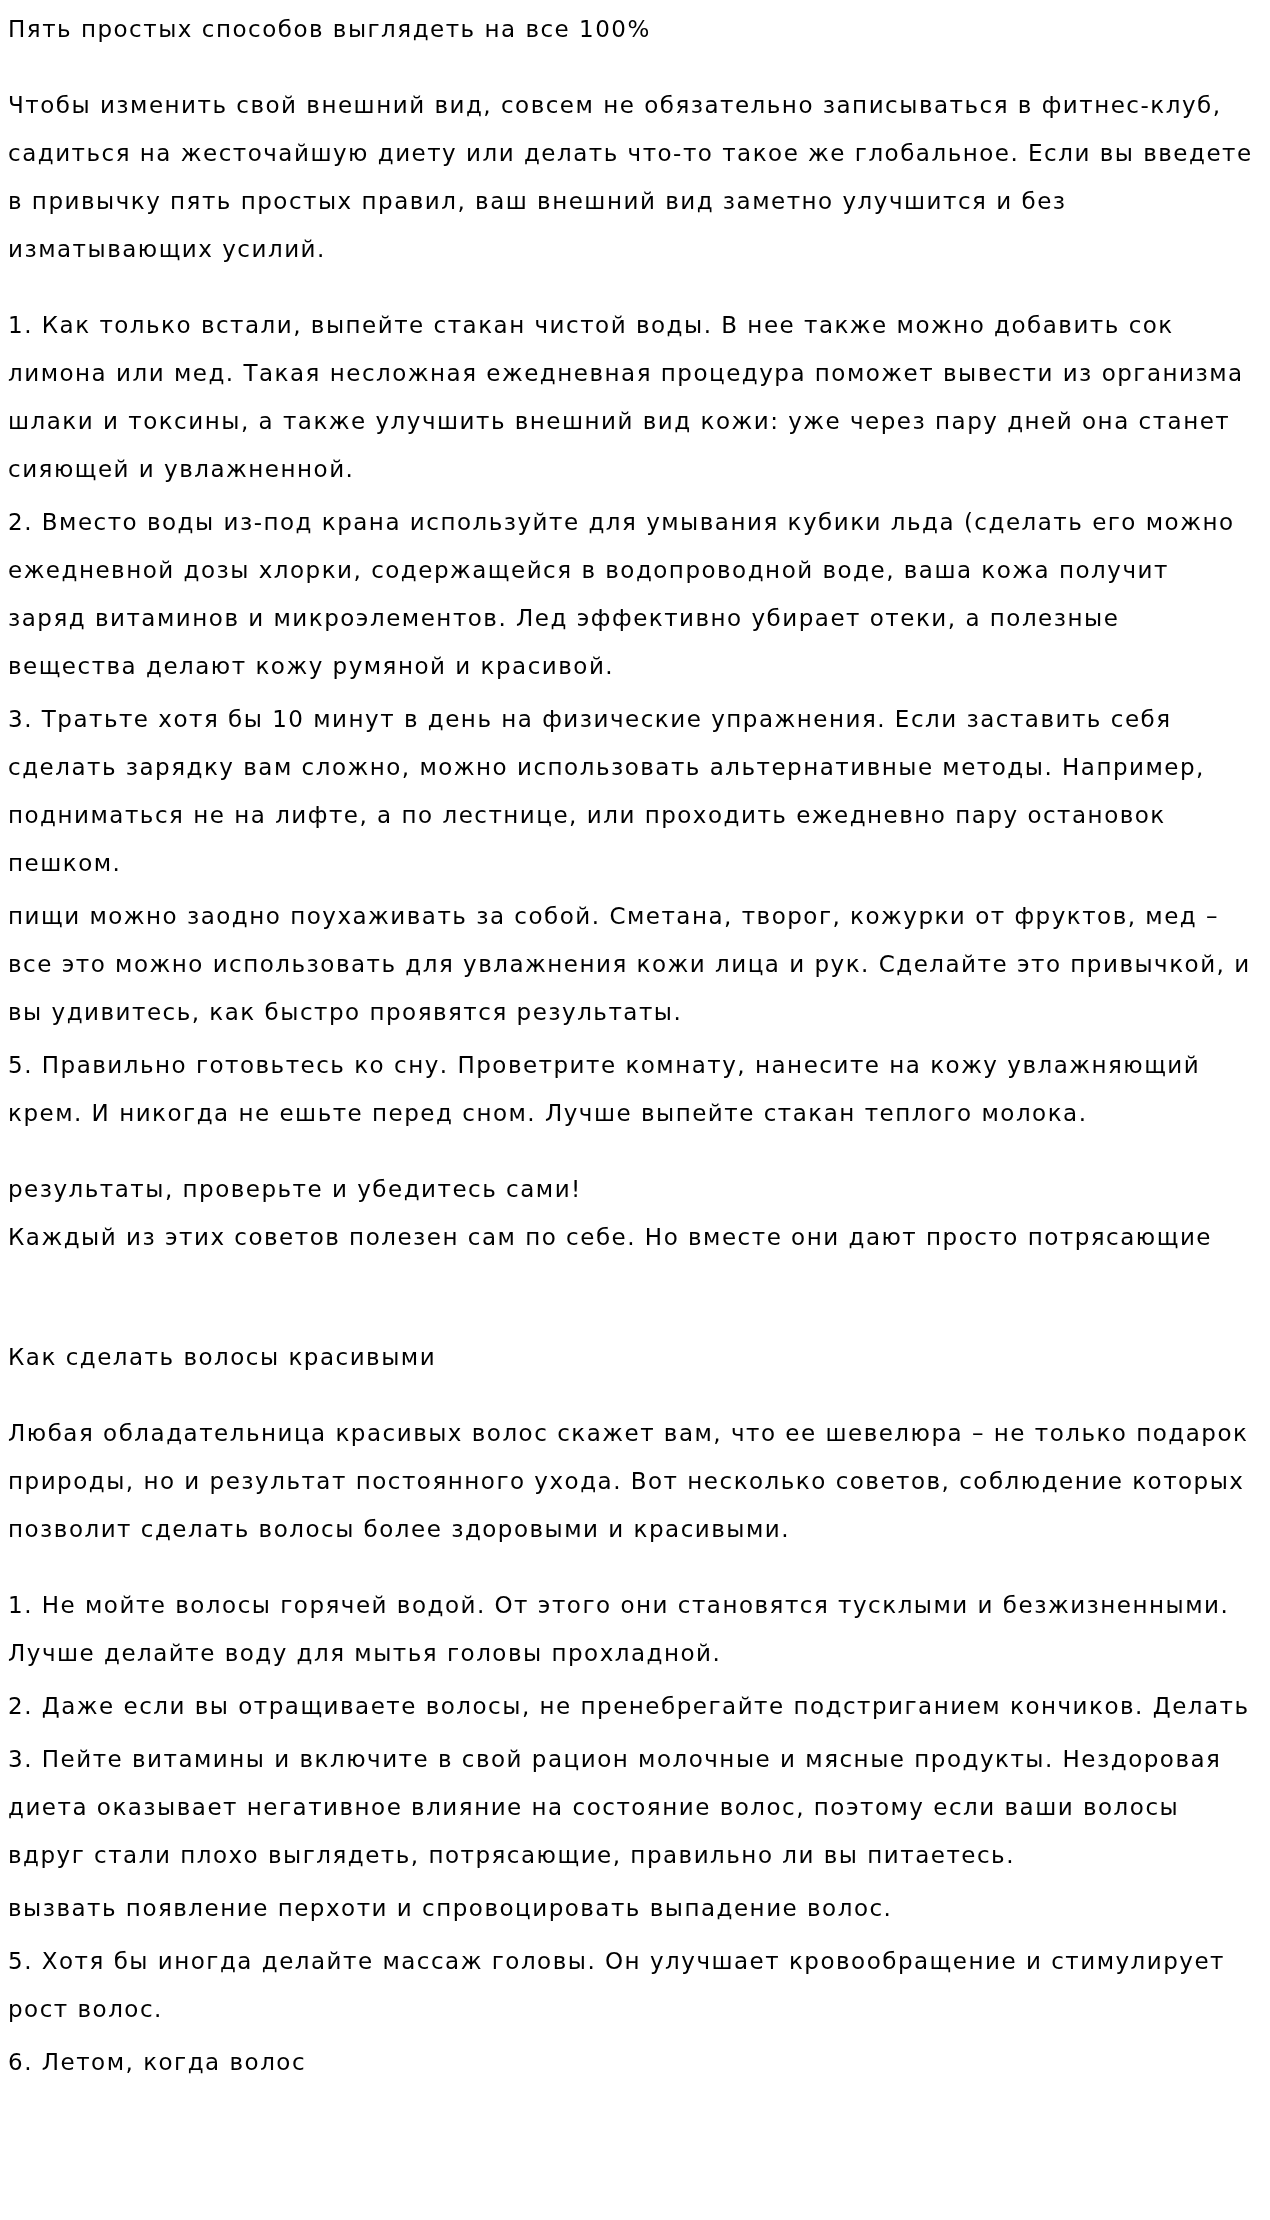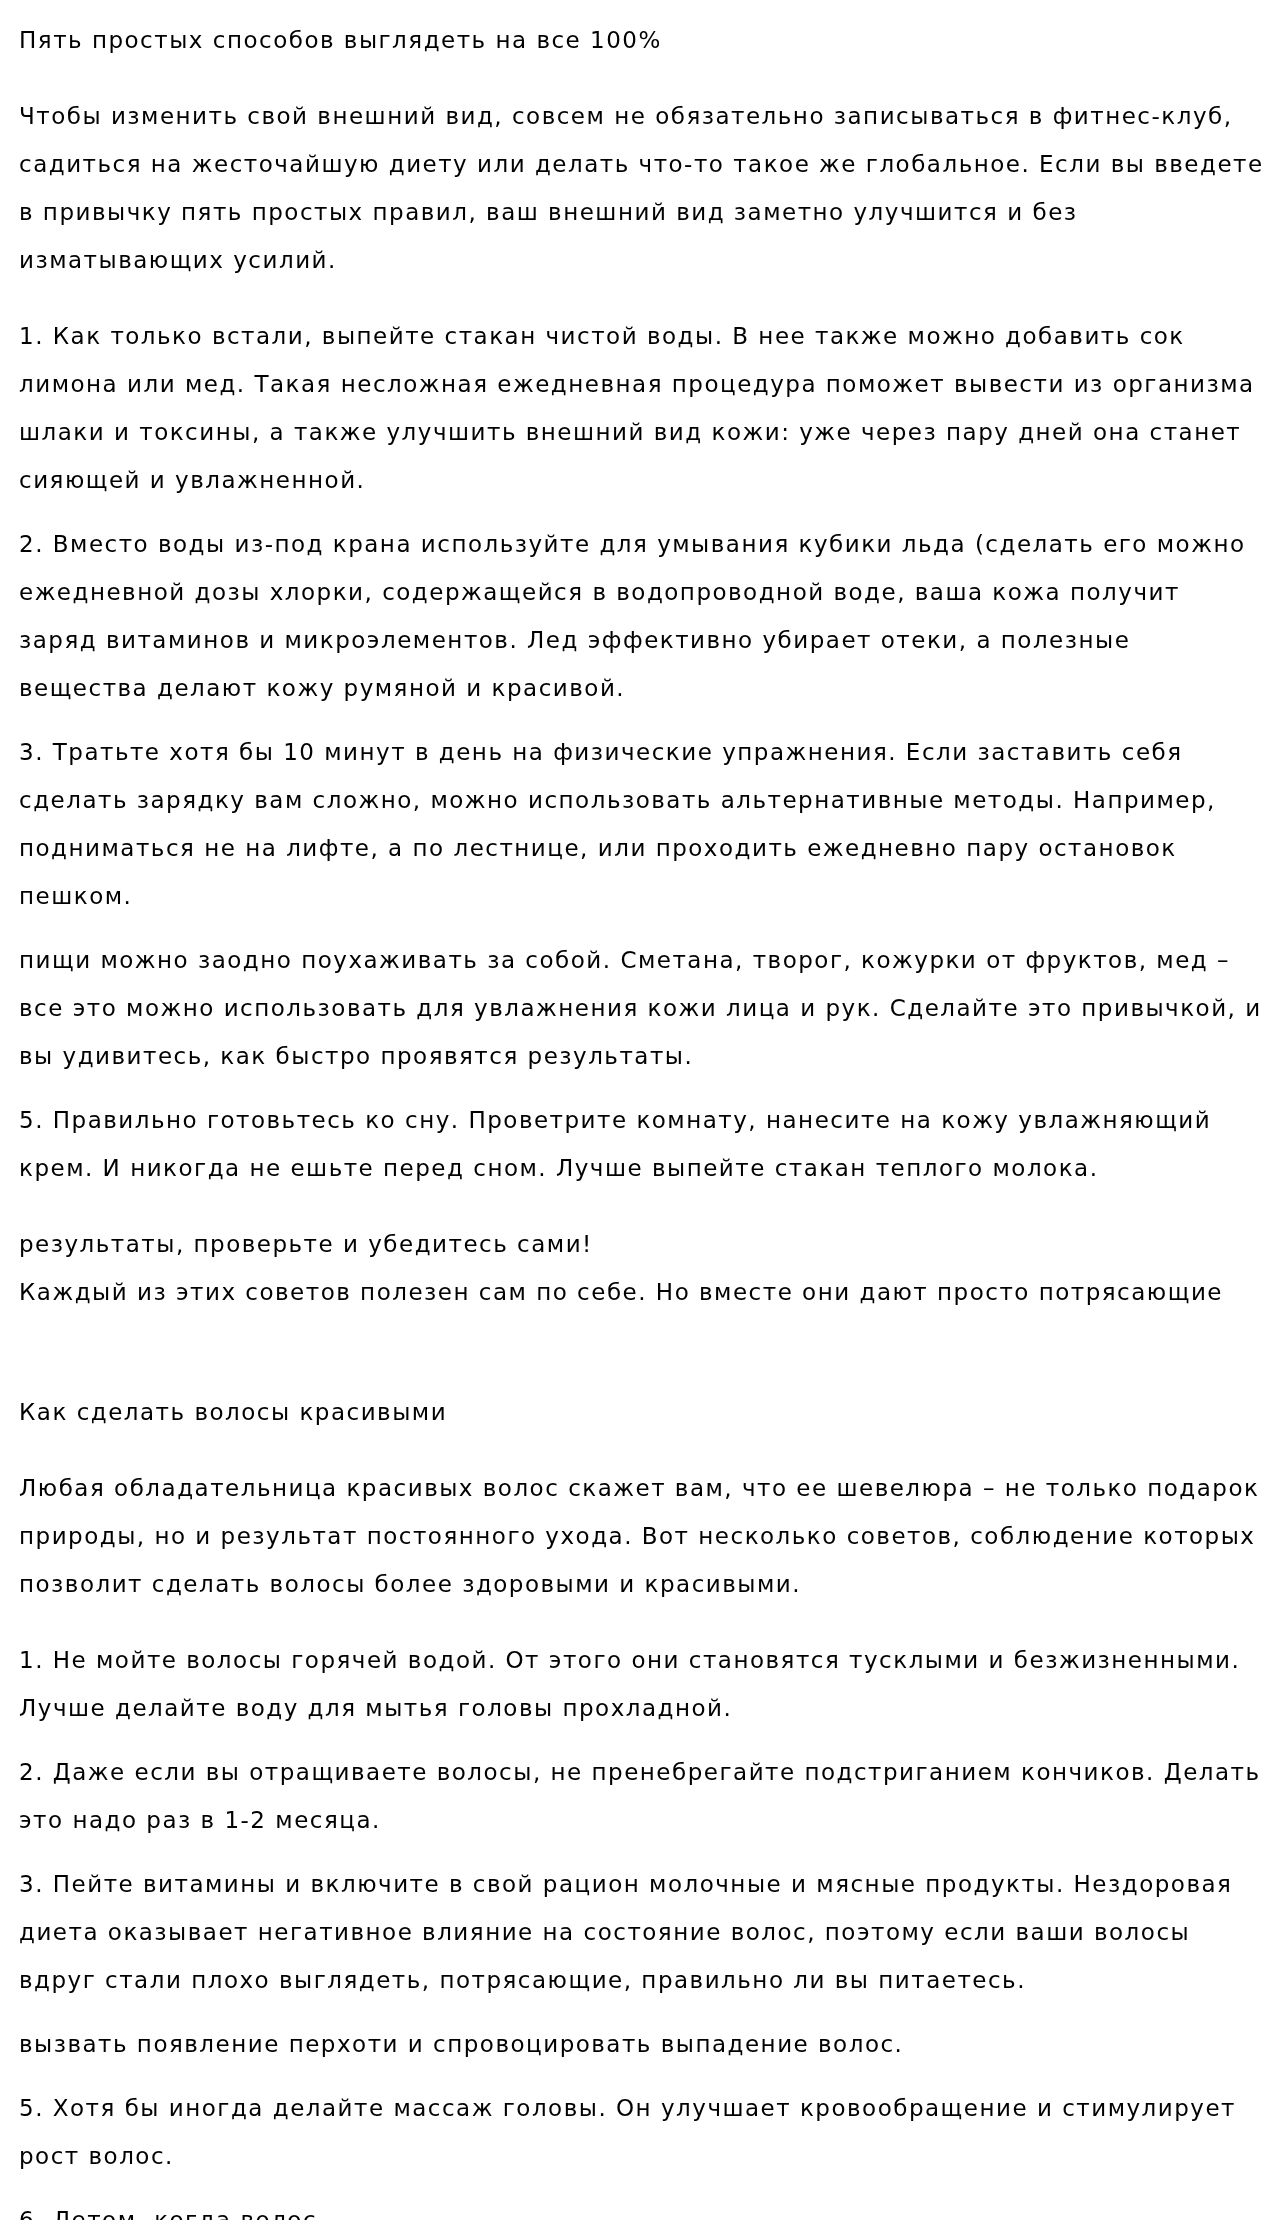--- a/index.html
+++ b/index.html
@@ -15,21 +15,21 @@
     font-family: "DejaVu Sans", "Liberation Sans", sans-serif;
     font-size: 23px;
     line-height: 48px;
     letter-spacing: 1.5px;
   }
   .doc {
     padding-left: 3px;
     padding-top: 0;
   }
   .block {
-    margin: 16px;
+    margin: 5px;
   }
   .block.gap {
     margin-top: 28px;
   }
   .block.spacer {
     height: 16px;
   }
   .line {
     white-space: pre;
     height: 48px;
@@ -88,21 +88,20 @@
       <div class="line">Любая обладательница красивых волос скажет вам, что ее шевелюра – не только подарок</div>
       <div class="line">природы, но и результат постоянного ухода. Вот несколько советов, соблюдение которых</div>
       <div class="line">позволит сделать волосы более здоровыми и красивыми.</div>
     </div>
     <div class="block gap">
       <div class="line">1. Не мойте волосы горячей водой. От этого они становятся тусклыми и безжизненными.</div>
       <div class="line">Лучше делайте воду для мытья головы прохладной.</div>
     </div>
     <div class="block">
       <div class="line">2. Даже если вы отращиваете волосы, не пренебрегайте подстриганием кончиков. Делать</div>
-      <div class="line">это надо раз в 1-2 месяца.</div>
     </div>
     <div class="block">
       <div class="line">3. Пейте витамины и включите в свой рацион молочные и мясные продукты. Нездоровая</div>
       <div class="line">диета оказывает негативное влияние на состояние волос, поэтому если ваши волосы</div>
       <div class="line">вдруг стали плохо выглядеть, потрясающие, правильно ли вы питаетесь.</div>
     </div>
     <div class="block">
       <div class="line">вызвать появление перхоти и спровоцировать выпадение волос.</div>
     </div>
     <div class="block">

